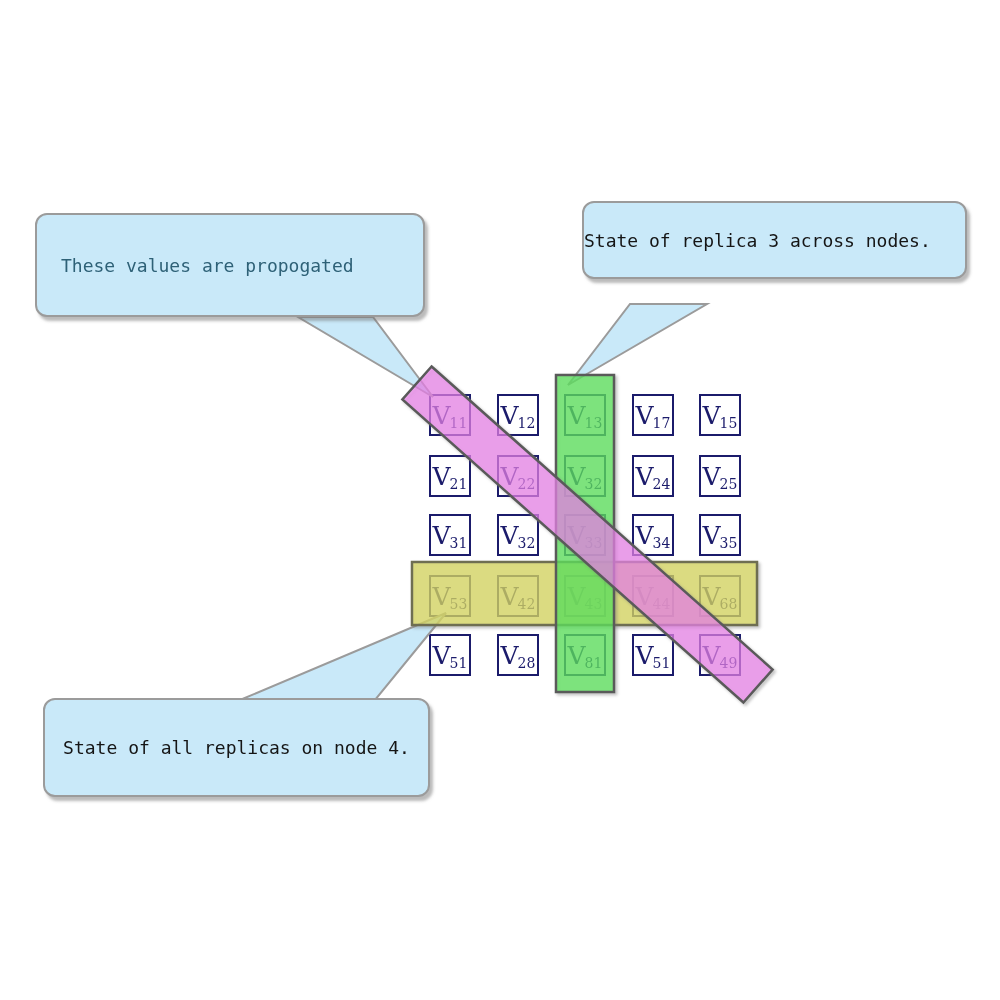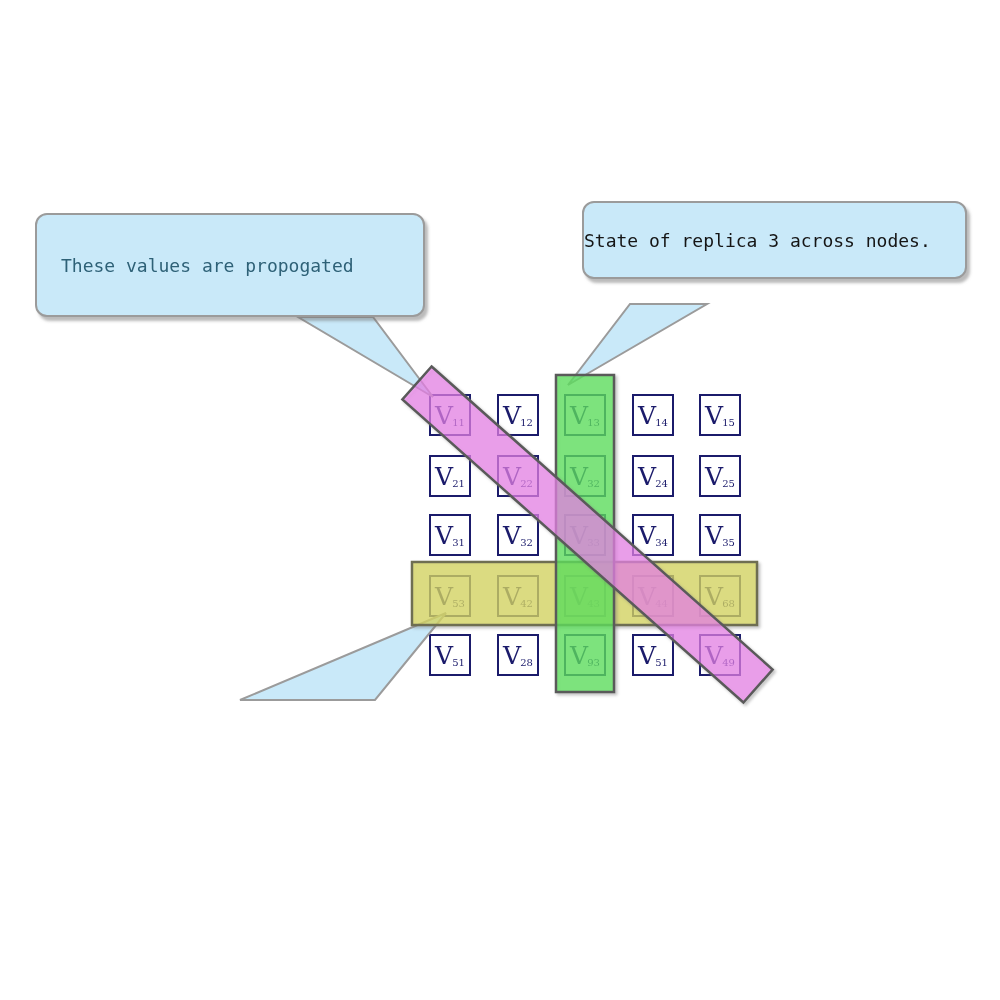--- a/index.html
+++ b/index.html
@@ -5,21 +5,21 @@
   html,body{margin:0;padding:0;background:#ffffff;}
   #stage{position:relative;width:1000px;height:1000px;background:#ffffff;overflow:hidden;
          font-family:"DejaVu Sans Mono", monospace;}
 
   
   .cell{position:absolute;width:42px;height:42px;box-sizing:border-box;
         border:2.5px solid #1b1b6b;background:#ffffff;z-index:1;
         display:flex;align-items:center;justify-content:center;
         font-family:"DejaVu Serif", serif;color:#1b1b6b;}
   .cell .v{font-size:25px;line-height:1;}
-  .cell .sub{font-size:10px;line-height:1;position:relative;top:8px;margin-left:-1px;}
+  .cell .sub{font-size:14px;line-height:1;position:relative;top:8px;margin-left:-1px;}
   .c1{left:429px}.c2{left:497px}.c3{left:564px}.c4{left:632px}.c5{left:699px}
   .r1{top:394px}.r2{top:455px}.r3{top:514px}.r4{top:575px}.r5{top:634px}
 
   
   #overlay{position:absolute;left:0;top:0;z-index:2;pointer-events:none;}
   .hl{filter:drop-shadow(2px 2px 1.5px rgba(110,110,110,0.45));}
 
   
   .callout{position:absolute;box-sizing:border-box;background:#c9e9f9;
            border:2px solid #9b9b9b;border-radius:12px;z-index:3;
@@ -45,21 +45,21 @@
   <div class="cell r1 c2">
       <span class="v">V</span>
       <span class="sub">12</span>
     </div>
   <div class="cell r1 c3">
       <span class="v">V</span>
       <span class="sub">13</span>
     </div>
   <div class="cell r1 c4">
       <span class="v">V</span>
-      <span class="sub">14</span>
+      <span class="sub">17</span>
     </div>
   <div class="cell r1 c5">
       <span class="v">V</span>
       <span class="sub">15</span>
     </div>
 
   <div class="cell r2 c1">
       <span class="v">V</span>
       <span class="sub">21</span>
     </div>
@@ -125,21 +125,21 @@
   <div class="cell r5 c1">
       <span class="v">V</span>
       <span class="sub">51</span>
     </div>
   <div class="cell r5 c2">
       <span class="v">V</span>
       <span class="sub">28</span>
     </div>
   <div class="cell r5 c3">
       <span class="v">V</span>
-      <span class="sub">93</span>
+      <span class="sub">81</span>
     </div>
   <div class="cell r5 c4">
       <span class="v">V</span>
       <span class="sub">51</span>
     </div>
   <div class="cell r5 c5">
       <span class="v">V</span>
       <span class="sub">49</span>
     </div>
 
@@ -157,14 +157,17 @@
   </svg>
 
   <div class="callout" id="callout-gossip">
     <div>These values are propogated</div>
   </div>
 
   <div class="callout" id="callout-replica3">
     <div>State of replica 3 across nodes.</div>
   </div>
 
+  <div class="callout" id="callout-node4">
+    <div>State of all replicas on node 4.</div>
+  </div>
 
 </div>
 
 </body></html>

